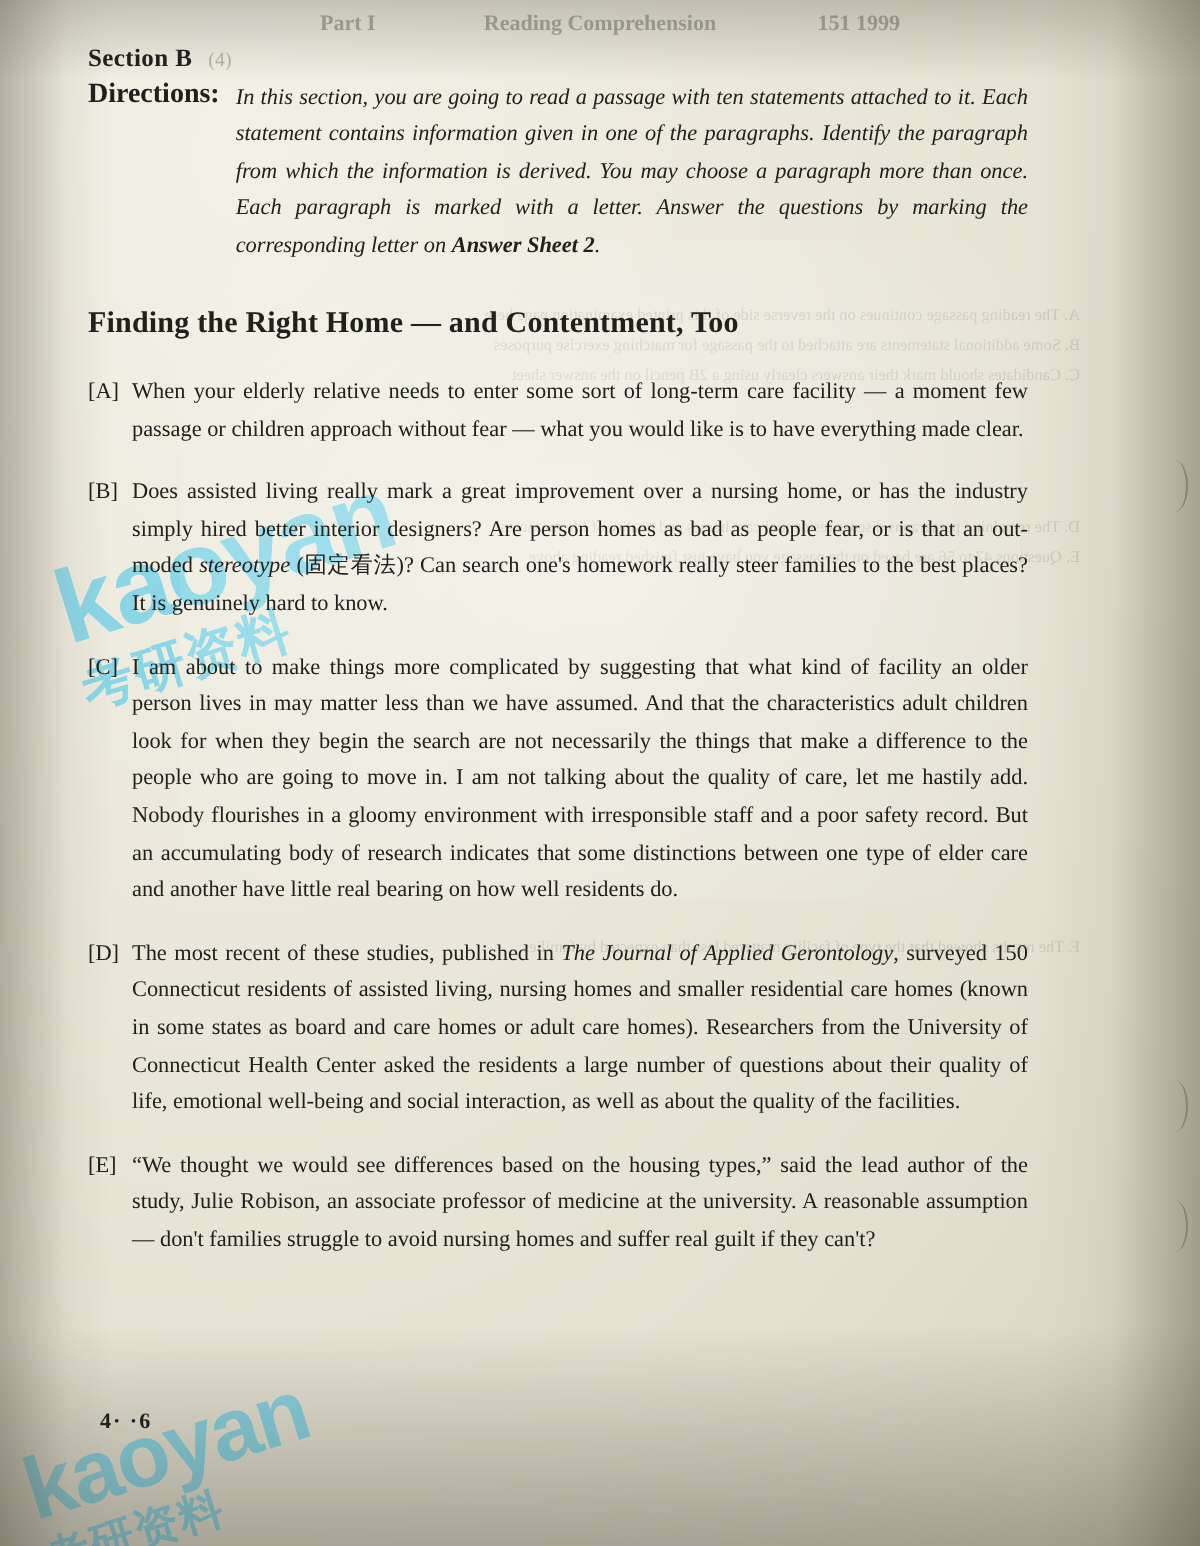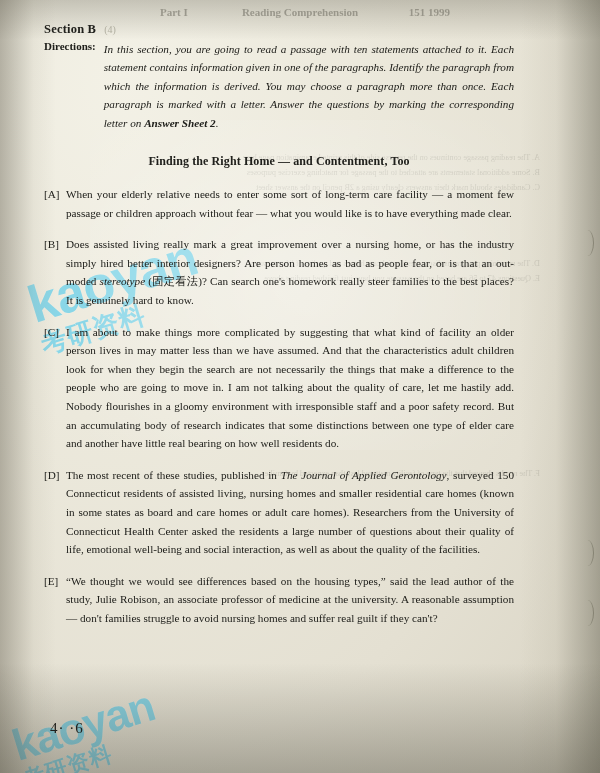--- a/index.html
+++ b/index.html
@@ -110,38 +110,37 @@
     font-weight: bold;
     font-size: 12.5px;
     letter-spacing: 0.2px;
   }
   .dir-row {
     display: flex;
     margin-top: 3px;
   }
   .dir-label {
     font-weight: bold;
-    font-size: 11px;
+    font-size: 14px;
     white-space: nowrap;
     padding-right: 8px;
   }
   .dir-text {
     font-style: italic;
     font-size: 11.2px;
     line-height: 18.4px;
     text-align: justify;
   }
   .dir-text b {
     font-weight: bold;
   }
 
   .title {
-    text-align: center;
-    font-weight: bold;
-    font-size: 12px;
+    font-weight: bold;
+    font-size: 15px;
     margin: 22px 0 16px 0;
     letter-spacing: 0.1px;
   }
 
   .para {
     display: flex;
     margin-bottom: 13px;
     font-size: 11.2px;
     line-height: 18.6px;
   }
@@ -152,23 +151,23 @@
   }
   .para .body {
     flex: 1;
     text-align: justify;
   }
   .para .body i { font-style: italic; }
 
   .pagenum {
     position: absolute;
     left: 50px;
-    bottom: 36px;
-    font-size: 15px;
-    font-weight: normal;
+    bottom: 56px;
+    font-size: 11px;
+    font-weight: bold;
     letter-spacing: 1px;
     z-index: 4;
   }
 
   
   .curl {
     position: absolute;
     right: 6px;
     width: 10px;
     height: 26px;

